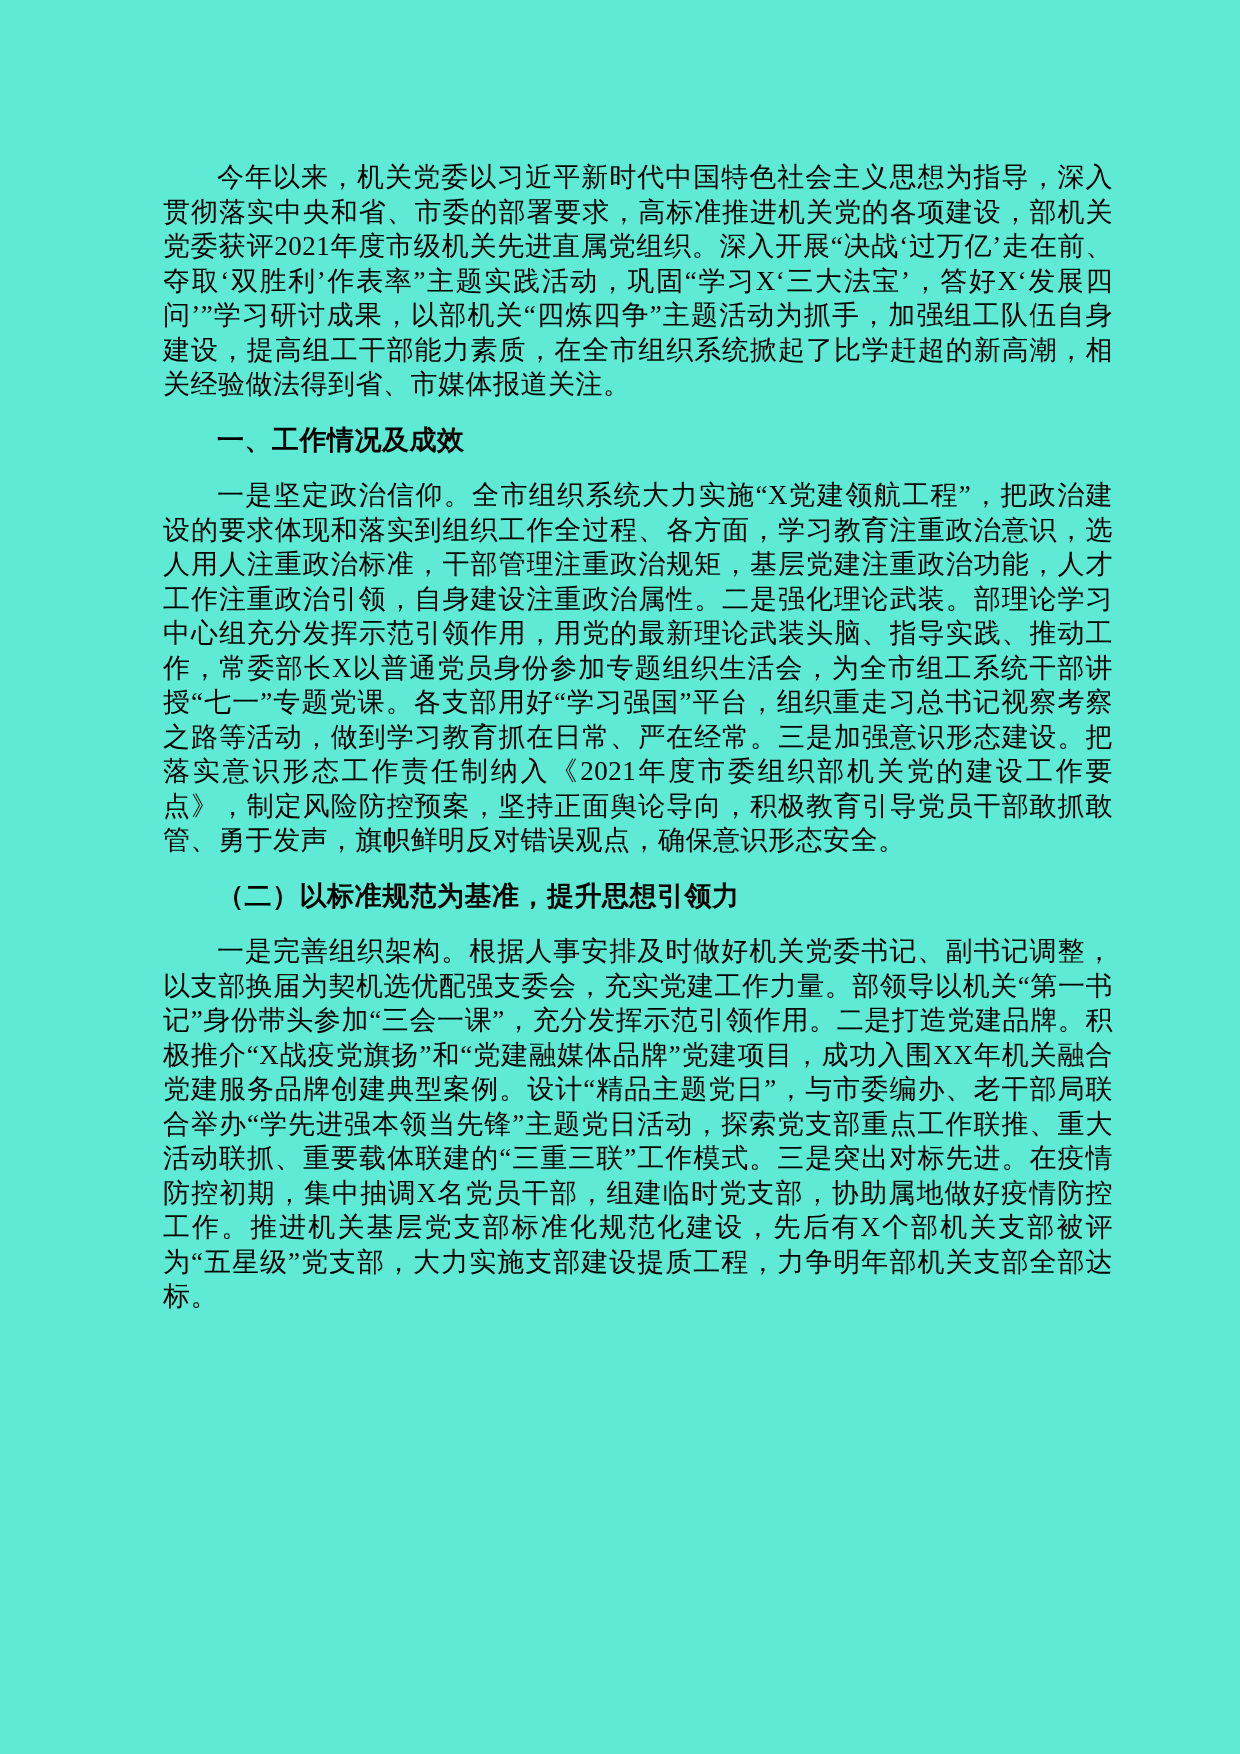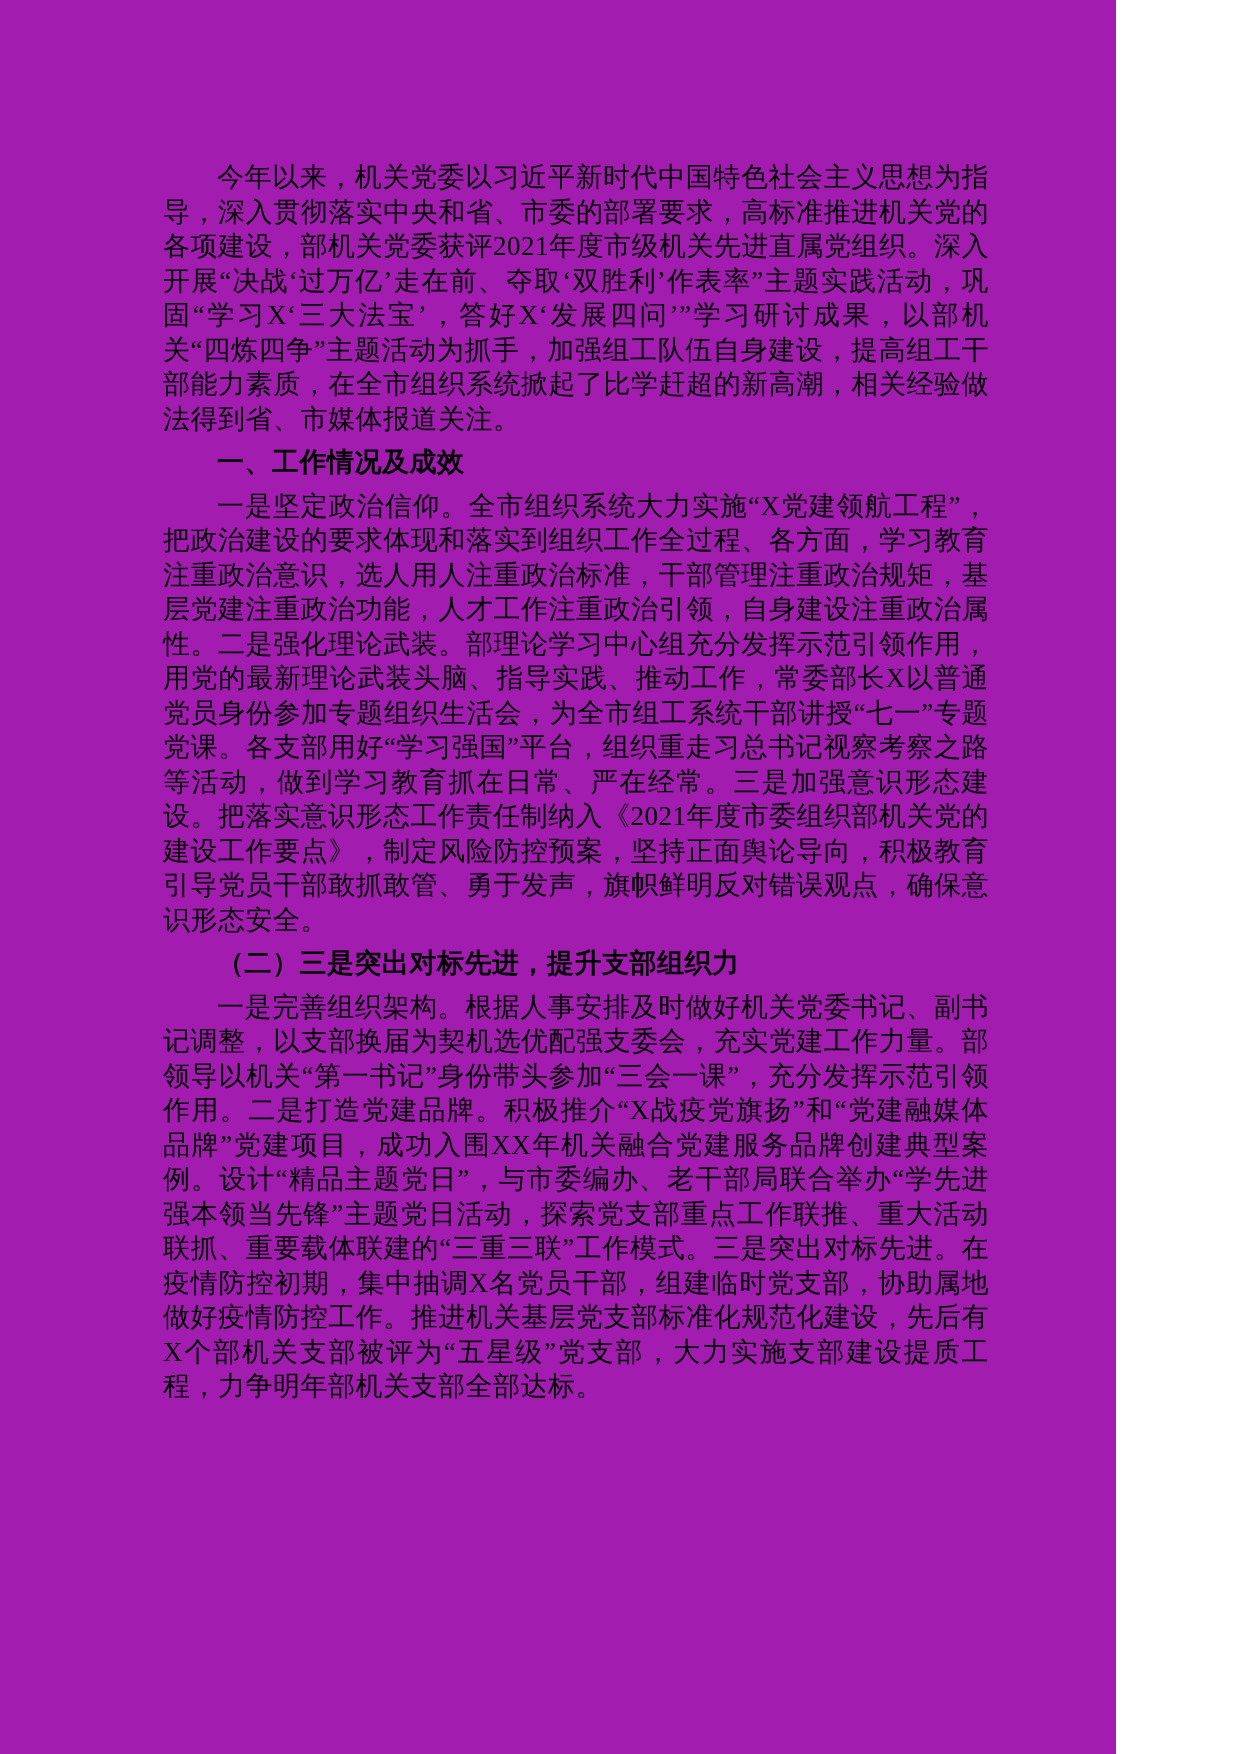--- a/index.html
+++ b/index.html
@@ -2,58 +2,58 @@
 <html><head>
 <meta charset="utf-8">
 <style>
   html, body {
     margin: 0;
     padding: 0;
     background: #ffffff;
   }
   .page {
     position: relative;
-    width: 1116px;
+    width: 1240px;
     height: 1754px;
     box-sizing: border-box;
-    background: #a21caf;
+    background: #5eead4;
     padding: 160px 127px 17px 163px;
     overflow: hidden;
     font-family: "Liberation Serif", "DejaVu Serif", serif;
     color: #000000;
   }
   .para {
     margin: 0;
     font-size: 27px;
     line-height: 34.5px;
     text-align: justify;
     text-indent: 2em;
     font-weight: 400;
     letter-spacing: 0.5px;
   }
   .heading1, .heading2 {
-    margin: 9px 0;
+    margin: 21px 0;
     font-size: 27px;
     line-height: 34.5px;
     text-indent: 2em;
     font-weight: 700;
     text-align: justify;
     font-family: "Liberation Sans", "DejaVu Sans", sans-serif;
     letter-spacing: 0.5px;
   }
 </style>
 </head>
 <body>
 
 <div class="page">
   <p class="para">今年以来，机关党委以习近平新时代中国特色社会主义思想为指导，深入贯彻落实中央和省、市委的部署要求，高标准推进机关党的各项建设，部机关党委获评2021年度市级机关先进直属党组织。深入开展“决战‘过万亿’走在前、夺取‘双胜利’作表率”主题实践活动，巩固“学习X‘三大法宝’，答好X‘发展四问’”学习研讨成果，以部机关“四炼四争”主题活动为抓手，加强组工队伍自身建设，提高组工干部能力素质，在全市组织系统掀起了比学赶超的新高潮，相关经验做法得到省、市媒体报道关注。</p>
 
   <h2 class="heading1">一、工作情况及成效</h2>
 
 
   <p class="para">一是坚定政治信仰。全市组织系统大力实施“X党建领航工程”，把政治建设的要求体现和落实到组织工作全过程、各方面，学习教育注重政治意识，选人用人注重政治标准，干部管理注重政治规矩，基层党建注重政治功能，人才工作注重政治引领，自身建设注重政治属性。二是强化理论武装。部理论学习中心组充分发挥示范引领作用，用党的最新理论武装头脑、指导实践、推动工作，常委部长X以普通党员身份参加专题组织生活会，为全市组工系统干部讲授“七一”专题党课。各支部用好“学习强国”平台，组织重走习总书记视察考察之路等活动，做到学习教育抓在日常、严在经常。三是加强意识形态建设。把落实意识形态工作责任制纳入《2021年度市委组织部机关党的建设工作要点》，制定风险防控预案，坚持正面舆论导向，积极教育引导党员干部敢抓敢管、勇于发声，旗帜鲜明反对错误观点，确保意识形态安全。</p>
 
-  <h3 class="heading2">（二）三是突出对标先进，提升支部组织力</h3>
+  <h3 class="heading2">（二）以标准规范为基准，提升思想引领力</h3>
 
   <p class="para">一是完善组织架构。根据人事安排及时做好机关党委书记、副书记调整，以支部换届为契机选优配强支委会，充实党建工作力量。部领导以机关“第一书记”身份带头参加“三会一课”，充分发挥示范引领作用。二是打造党建品牌。积极推介“X战疫党旗扬”和“党建融媒体品牌”党建项目，成功入围XX年机关融合党建服务品牌创建典型案例。设计“精品主题党日”，与市委编办、老干部局联合举办“学先进强本领当先锋”主题党日活动，探索党支部重点工作联推、重大活动联抓、重要载体联建的“三重三联”工作模式。三是突出对标先进。在疫情防控初期，集中抽调X名党员干部，组建临时党支部，协助属地做好疫情防控工作。推进机关基层党支部标准化规范化建设，先后有X个部机关支部被评为“五星级”党支部，大力实施支部建设提质工程，力争明年部机关支部全部达标。</p>
 
 
 </div>
 
 </body></html>

